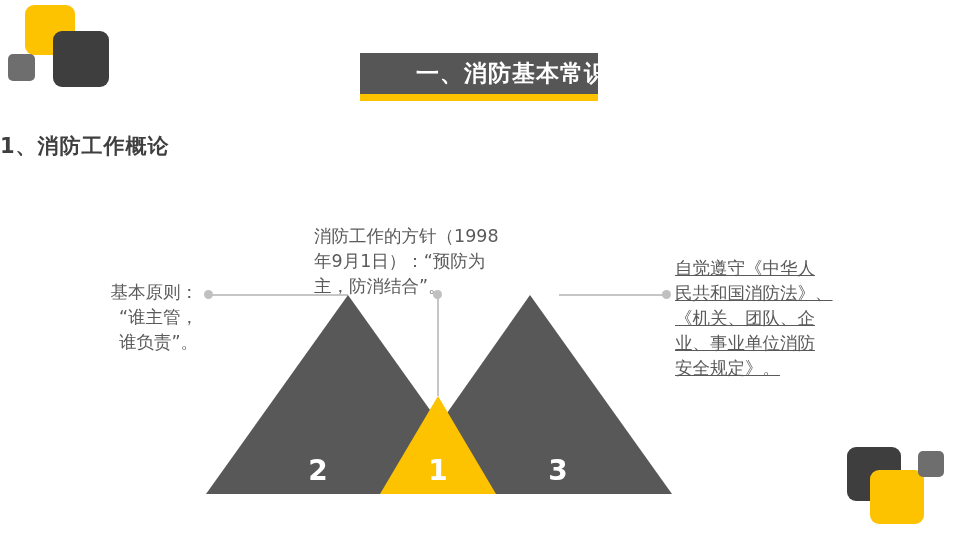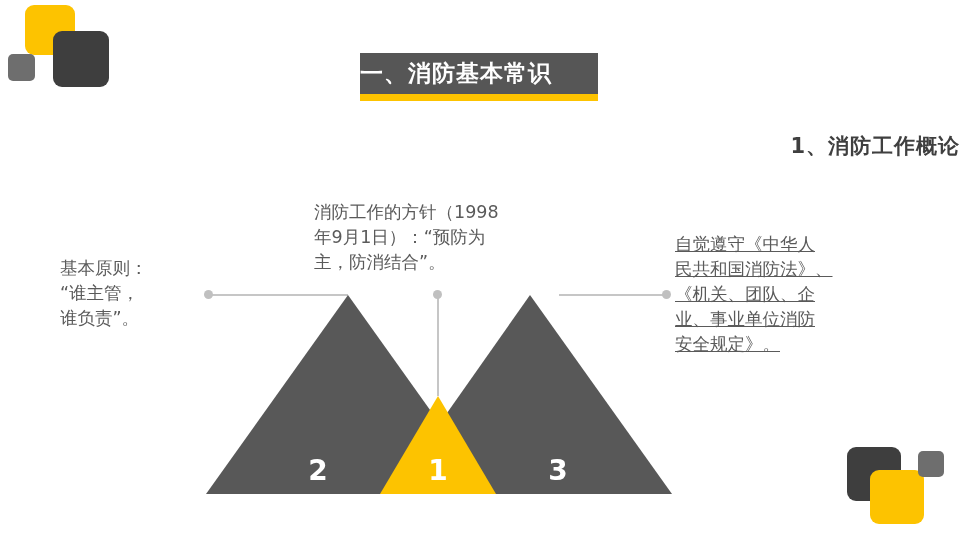--- a/index.html
+++ b/index.html
@@ -45,62 +45,65 @@
     left: 360px;
     top: 53px;
     width: 238px;
     height: 47px;
     background: #565656;
     box-sizing: border-box;
   }
   #title-text {
     display: block;
     width: 100%;
-    text-align: left;
+    text-align: right;
     color: #ffffff;
     font-size: 23px;
     font-weight: bold;
     letter-spacing: 1px;
     line-height: 40px;
     white-space: nowrap;
+    padding-left: 10px;
   }
   #title-underline {
     position: absolute;
     left: 360px;
     top: 94px;
     width: 238px;
     height: 7px;
     background: #FDC300;
   }
 
   
   #subtitle {
     position: absolute;
     left: 0;
     top: 132px;
     width: 960px;
-    text-align: right;
+    text-align: left;
     color: #3F3F3F;
     font-size: 21px;
     font-weight: bold;
     letter-spacing: 1px;
   }
 
   
   .callout {
     position: absolute;
     color: #5A5A5A;
     font-size: 17.5px;
     line-height: 25px;
     white-space: pre-line;
+    margin-top: 24px;
   }
   #callout-left {
-    left: 60px;
+    left: 53px;
     top: 256px;
     width: 145px;
+    text-align: right;
   }
   #callout-center {
     left: 314px;
     top: 200px;
     width: 248px;
     text-align: left;
   }
   #callout-right {
     left: 675px;
     top: 232px;

